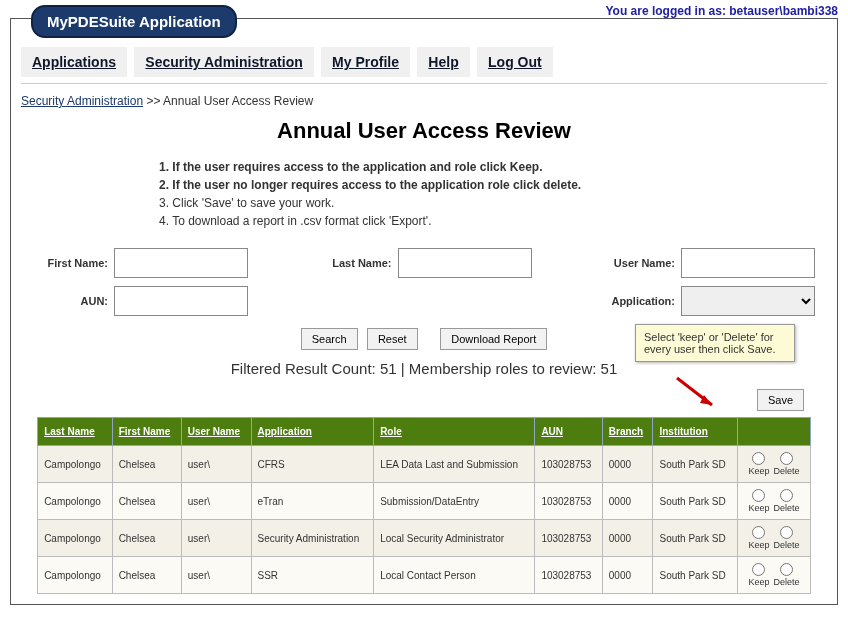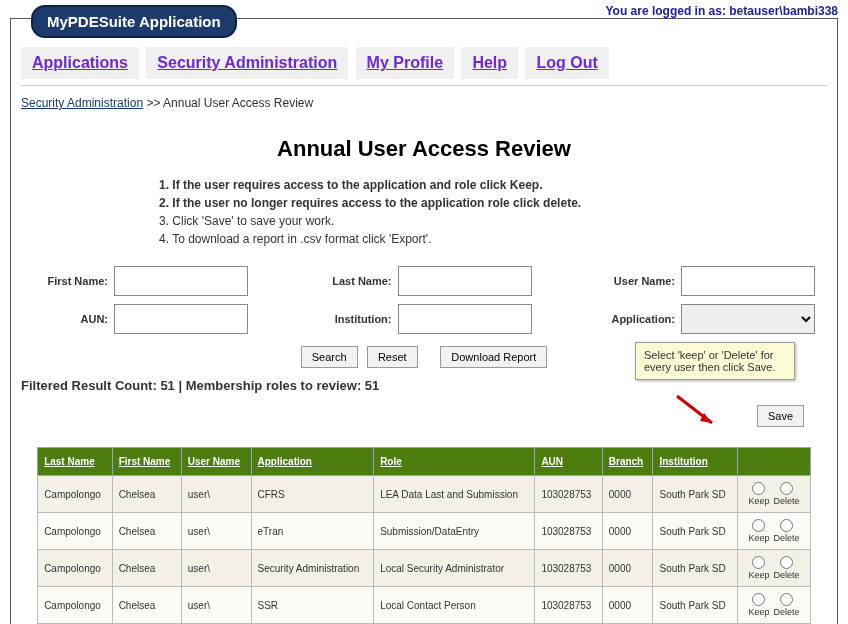--- a/index.html
+++ b/index.html
@@ -36,28 +36,28 @@
     font-weight: bold;
     font-size: 15px;
     padding: 6px 14px;
   }
   .nav-tabs {
     margin: 8px 0 6px 0;
   }
   .nav-tabs a {
     display: inline-block;
     background: #f0f0f0;
-    color: #6d28d9;
+    color: #0f172a;
     padding: 7px 11px;
     margin-right: 4px;
-    font-size: 16px;
+    font-size: 14px;
     font-weight: bold;
   }
   hr { border: none; border-top: 1px solid #ccc; margin: 6px 0 10px 0; }
-  .breadcrumb { font-size: 12px; margin-bottom: 26px; }
+  .breadcrumb { font-size: 12px; margin-bottom: 10px; }
   .breadcrumb a { color: #1c3a6b; text-decoration: underline; }
   h1.page-title { text-align: center; font-size: 22px; margin: 8px 0 14px 0; color: #000; }
   .instructions { width: 530px; margin: 0 auto 18px auto; font-size: 12px; line-height: 1.5; }
   .instructions .bold { font-weight: bold; }
   .search-form { display: flex; justify-content: space-between; padding: 0 12px; margin-bottom: 12px; }
   .search-col { display: flex; flex-direction: column; gap: 8px; }
   .search-row { display: flex; align-items: center; gap: 6px; }
   .search-row label { font-size: 11px; font-weight: bold; min-width: 75px; text-align: right; }
   .search-row input[type=text], .search-row select {
     width: 134px; height: 20px; border: 1px solid #888; font-size: 11px; padding: 14px 3px;
@@ -84,22 +84,22 @@
     box-shadow: 1px 1px 3px rgba(0,0,0,0.3);
   }
   .arrow-svg {
     position: absolute;
     right: 105px;
     top: 45px;
     width: 50px;
     height: 40px;
     pointer-events: none;
   }
-  .result-count { font-size: 13px; font-weight: bold; margin: 10px 0 12px 0; }
-  .save-row { text-align: right; padding-right: 20px; margin-bottom: 20px; }
+  .result-count { text-align: center; font-size: 15px; font-weight: normal; margin: 10px 0 12px 0; }
+  .save-row { text-align: right; padding-right: 20px; margin-bottom: 6px; }
   table.grid { width: 96%; margin: 0 auto; border-collapse: collapse; font-size: 10px; }
   table.grid th {
     background: #4d7c0f;
     color: #fff;
     padding: 8px 6px;
     border: 1px solid #8fa5c2;
     text-align: left;
     font-weight: bold;
     text-decoration: underline;
   }
@@ -155,24 +155,20 @@
         <input type="text" style="">
       </div>
       <div class="search-row">
         <label>AUN:</label>
         <input type="text" style="">
       </div>
     </div>
     <div class="search-col">
       <div class="search-row">
         <label>Last Name:</label>
-        <input type="text" style="">
-      </div>
-      <div class="search-row">
-        <label>Institution:</label>
         <input type="text" style="">
       </div>
     </div>
     <div class="search-col">
       <div class="search-row">
         <label>User Name:</label>
         <input type="text" style="">
       </div>
       <div class="search-row">
         <label>Application:</label>

